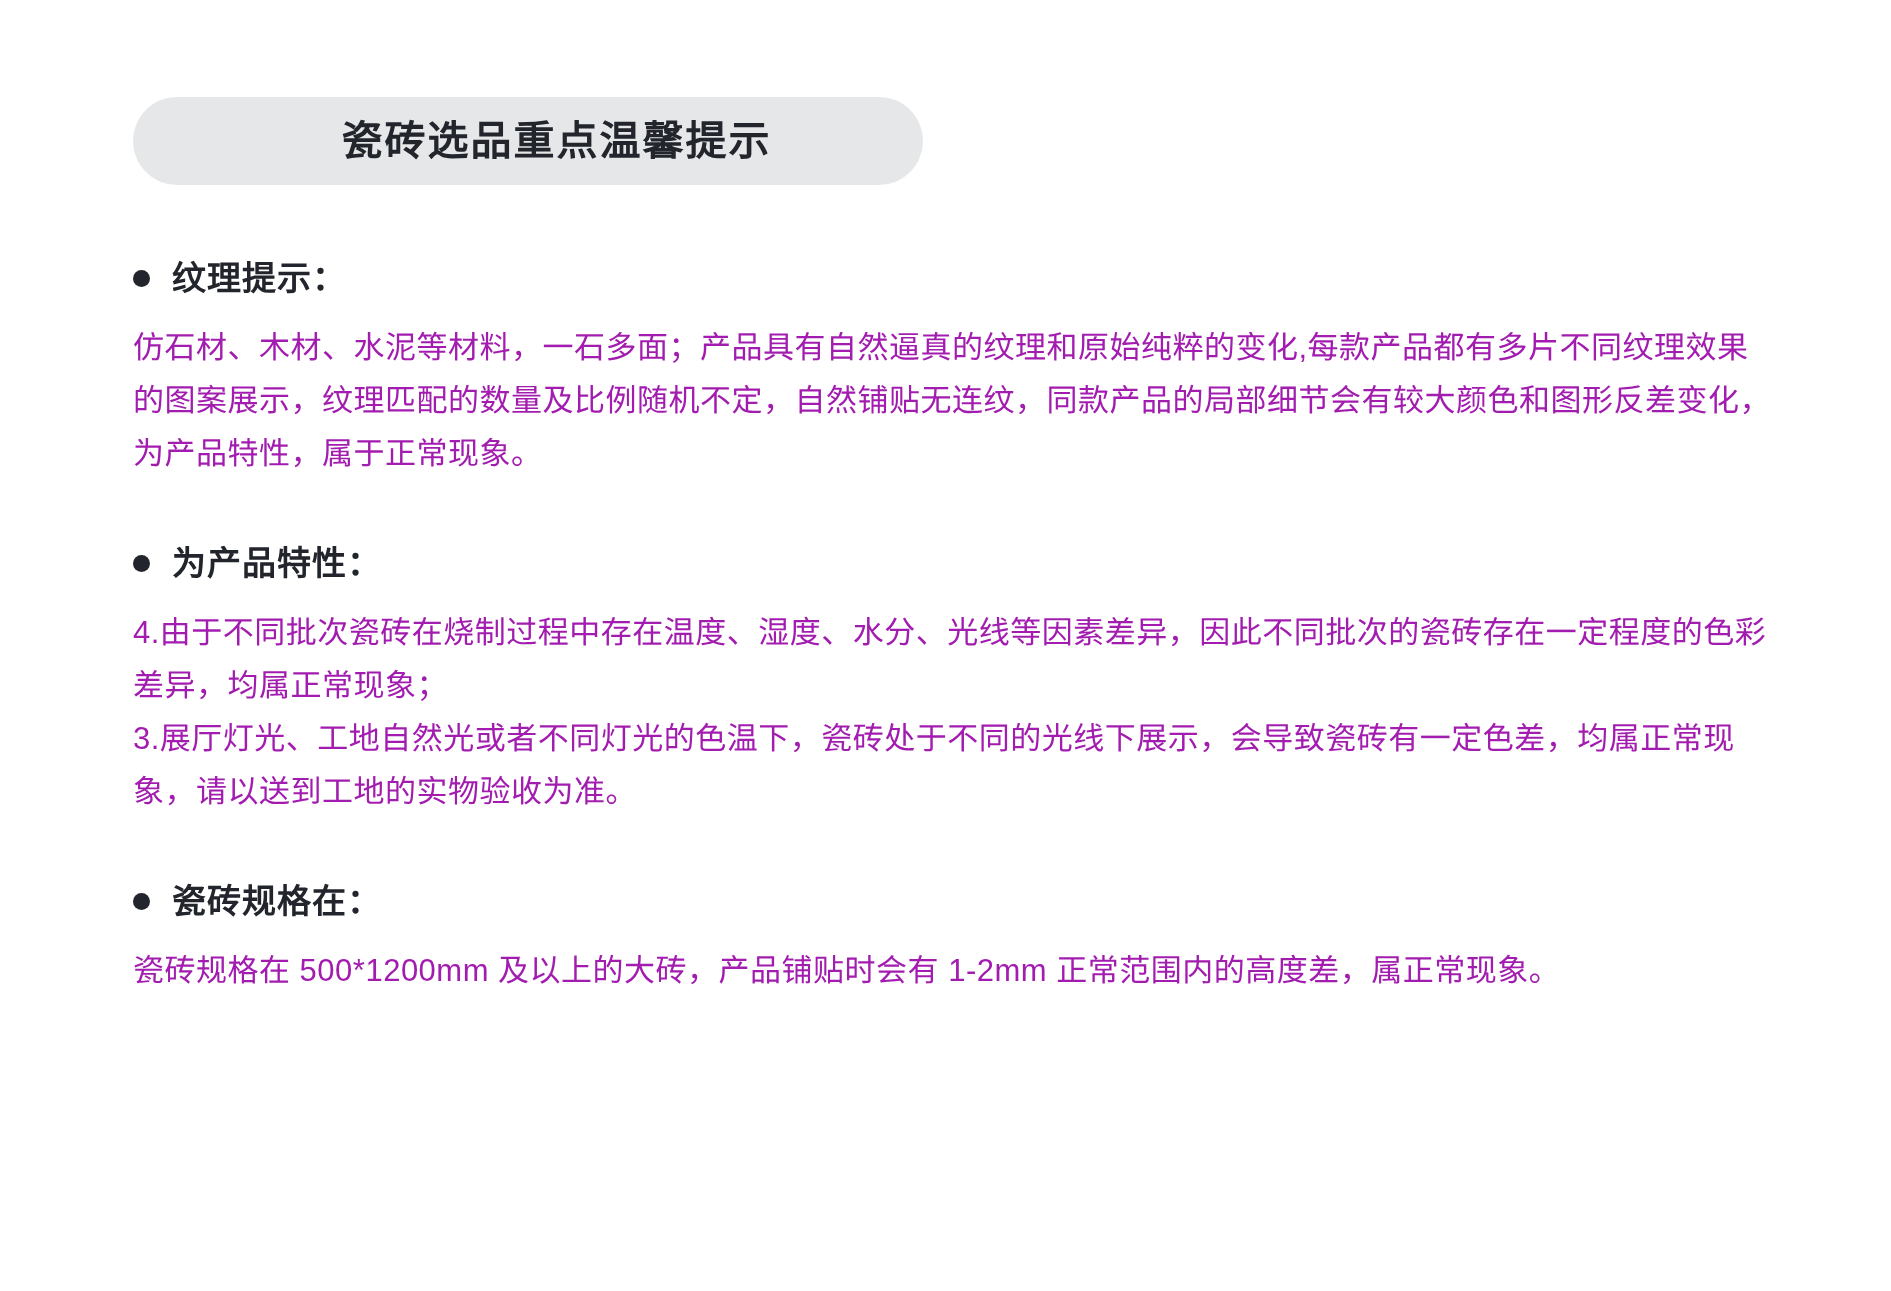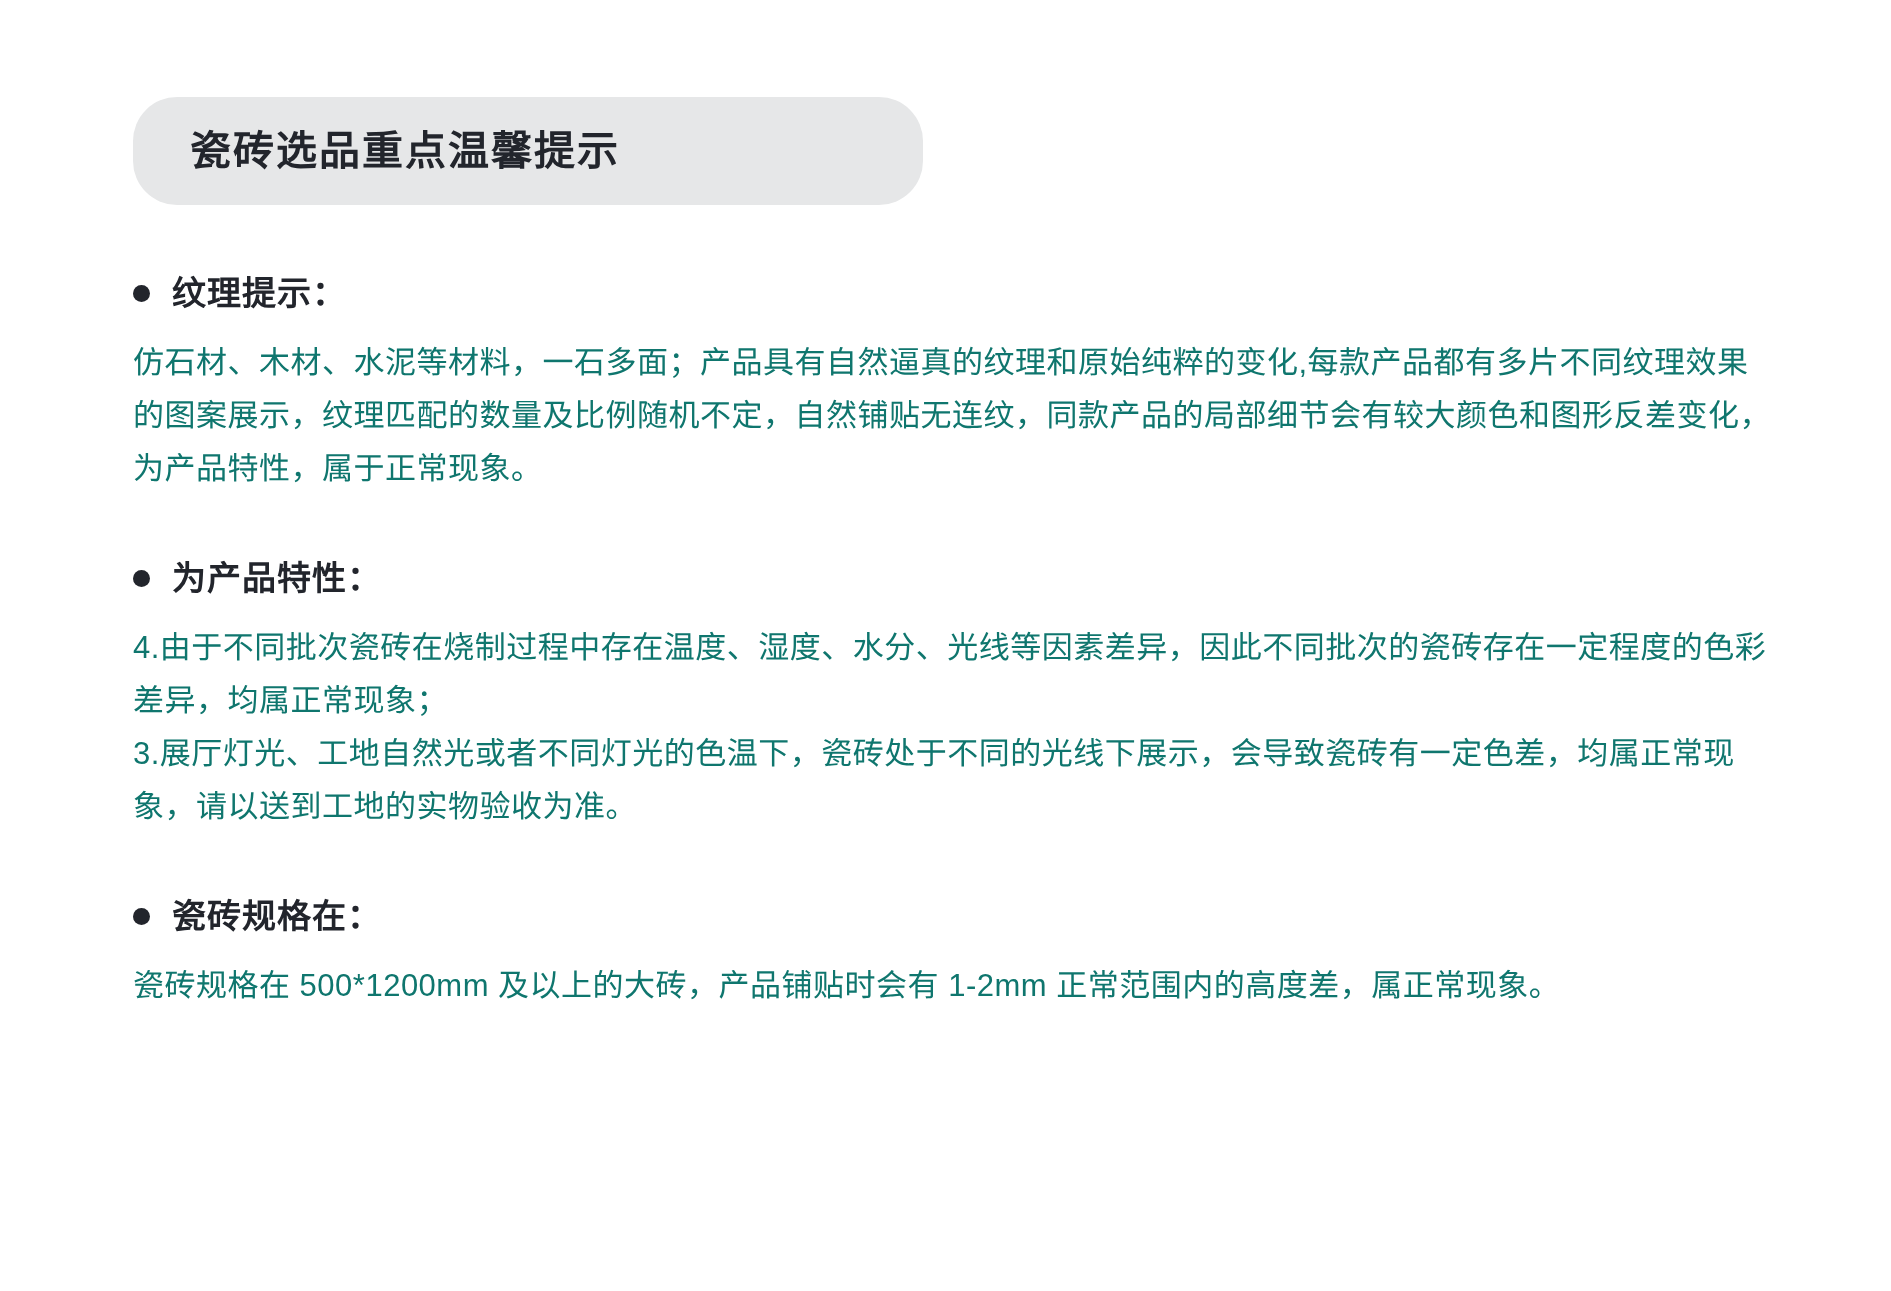--- a/index.html
+++ b/index.html
@@ -22,40 +22,41 @@
     padding: 0;
     overflow: hidden;
   }
 
   
   .title-pill {
     position: absolute;
     left: 133px;
     top: 97px;
     width: 790px;
-    height: 108px;
+    height: 88px;
     background: #e6e7e8;
     border-radius: 44px;
     display: flex;
     align-items: center;
+    justify-content: center;
   }
   .title-pill .title-text {
     margin-left: 57px;
     font-size: 41px;
     font-weight: bold;
     letter-spacing: 2px;
     color: #22252c;
     line-height: 1;
   }
 
   
   .content {
     position: absolute;
     left: 133px;
-    top: 273px;
+    top: 258px;
     width: 1640px;
   }
   .section {
     margin-bottom: 62px;
   }
   .section:last-child { margin-bottom: 0; }
 
   .sec-head {
     display: flex;
     align-items: center;
@@ -73,21 +74,21 @@
   .sec-title {
     font-size: 34px;
     font-weight: bold;
     color: #22252c;
     letter-spacing: 1px;
     line-height: 1.2;
   }
   .sec-body {
     font-size: 31px;
     line-height: 1.72;
-    color: #0f766e;
+    color: #a21caf;
     letter-spacing: 0.5px;
     max-width: 1640px;
   }
   .sec-body p {
     margin: 0;
   }
 </style>
 </head>
 <body>
 

